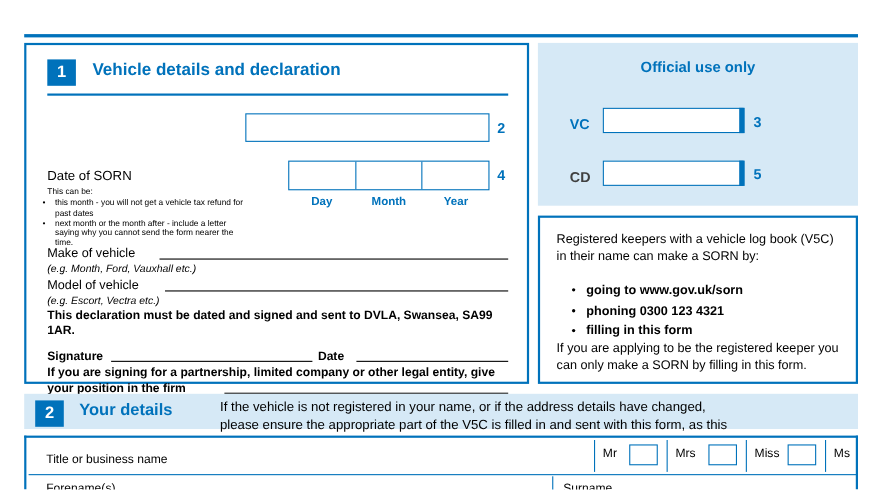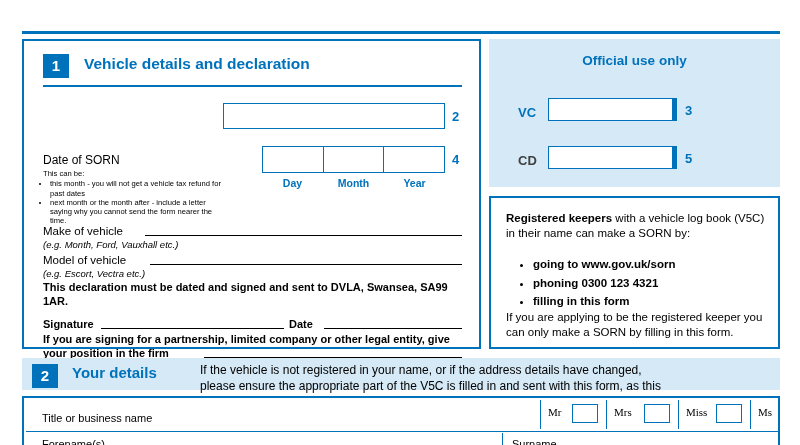--- a/index.html
+++ b/index.html
@@ -266,21 +266,21 @@
     border: 2px solid #0072bb;
     background: #fff;
     box-sizing: border-box;
   }
   .keepers-intro {
     position: absolute;
     left: 15px; top: 13px; width: 262px;
     font-size: 11.5px;
     line-height: 1.3;
   }
-  .keepers-intro b { font-weight: bold; text-align: right; }
+  .keepers-intro b { font-weight: normal; text-align: right; }
   .keepers-list {
     position: absolute;
     left: 28px; top: 57px; width: 250px;
     margin: 0; padding: 0 0 0 14px;
     font-size: 11.5px;
     font-weight: bold;
     line-height: 1.62;
   }
   .keepers-list li { margin: 0; }
   .keepers-outro {
@@ -326,21 +326,20 @@
   .forename-label { position: absolute; left: 18px; top: 40px; font-size: 11px; }
   .surname-label { position: absolute; left: 488px; top: 40px; font-size: 11px; }
   .rule-row1 {
     position: absolute; left: 2px; top: 33px; width: 754px;
     border-bottom: 1px solid #0072bb;
   }
   .honorific {
     position: absolute;
     top: 8px;
     font-size: 11px;
-    font-family: Liberation Serif, serif;
   }
   .hbox {
     position: absolute;
     top: 6px;
     width: 26px; height: 19px;
     border: 1.5px solid #0072bb;
     box-sizing: border-box;
   }
   .vsep {
     position: absolute;

